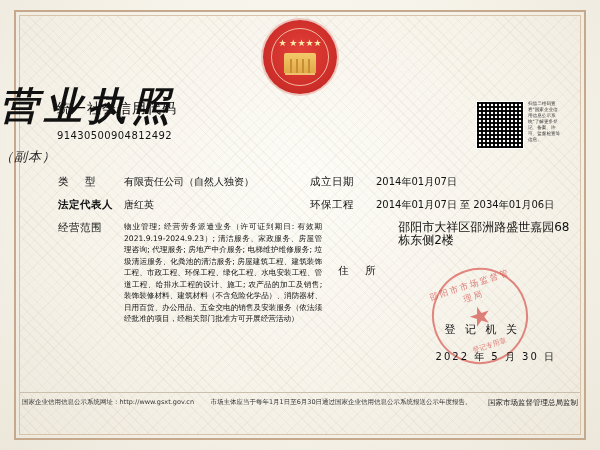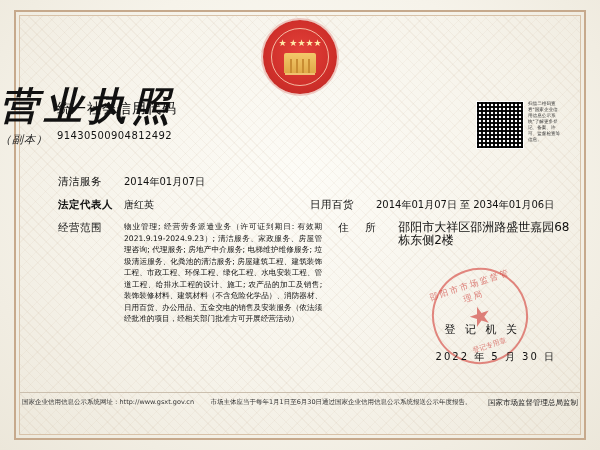--- a/index.html
+++ b/index.html
@@ -61,21 +61,21 @@
     background:repeating-linear-gradient(90deg,#c98d33 0 2px, rgba(0,0,0,0) 2px 6px);
   }
 
   
   .title-block{position:absolute;left:0;right:0;top:84px;text-align:left;font-style:italic;}
   .title{
     font-family:"DejaVu Serif","Liberation Serif",serif;
     font-size:38px;font-weight:bold;color:#111;letter-spacing:6px;
     line-height:44px;
   }
-  .subtitle{font-size:11px;color:#222;margin-top:4px;letter-spacing:1px;}
+  .subtitle{font-size:13px;color:#222;margin-top:20px;letter-spacing:1px;}
 
   
   .code-block{position:absolute;left:57px;top:100px;}
   .code-label{font-size:14px;color:#111;letter-spacing:1px;}
   .code-value{font-size:10px;color:#111;margin-top:12px;letter-spacing:.4px;}
 
   
   .qr-wrap{position:absolute;right:78px;top:101px;width:46px;}
   .qr{
     width:46px;height:46px;background:#fff;
@@ -179,42 +179,46 @@
 
   <div class="qr-wrap">
     <div class="qr"></div>
     <div class="qr-note">扫描二维码查看"国家企业信用信息公示系统"了解更多登记、备案、许可、监督检查等信息。</div>
   </div>
 
   <div class="fields">
 
 
     <div class="row">
+      <div class="col-l">
+        <div class="lbl">类　型</div>
+        <div class="val">有限责任公司（自然人独资）</div>
+      </div>
       <div class="col-r">
-        <div class="lbl tight">清洁服务</div>
+        <div class="lbl tight">成立日期</div>
         <div class="val">2014年01月07日</div>
       </div>
     </div>
 
     <div class="row">
       <div class="col-l">
         <div class="lbl tight" style="font-weight:bold;">法定代表人</div>
         <div class="val">唐红英</div>
       </div>
       <div class="col-r">
-        <div class="lbl tight">日用百货</div>
+        <div class="lbl tight">环保工程</div>
         <div class="val">2014年01月07日 至 2034年01月06日</div>
       </div>
     </div>
 
     <div class="scope-row">
       <div class="scope-lbl">经营范围</div>
       <div class="scope-val">物业管理; 经营劳务派遣业务（许可证到期日: 有效期2021.9.19-2024.9.23）; 清洁服务、家政服务、房屋管理咨询; 代理服务; 房地产中介服务; 电梯维护维修服务; 垃圾清运服务、化粪池的清洁服务; 房屋建筑工程、建筑装饰工程、市政工程、环保工程、绿化工程、水电安装工程、管道工程、给排水工程的设计、施工; 农产品的加工及销售; 装饰装修材料、建筑材料（不含危险化学品）、消防器材、日用百货、办公用品、五金交电的销售及安装服务（依法须经批准的项目，经相关部门批准方可开展经营活动）</div>
       <div style="width:20px"></div>
-      <div class="scope-lbl" style="letter-spacing:3px;width:60px;min-width:60px;">住　所</div>
+      <div class="scope-lbl" style="letter-spacing:3px;width:60px;min-width:60px;margin-top:43px;">住　所</div>
       <div class="addr-val">邵阳市大祥区邵洲路盛世嘉园68栋东侧2楼</div>
     </div>
 
   </div>
 
   <div class="seal">
     <div class="arc">邵阳市市场监督管理局</div>
     <div class="star">★</div>
     <div class="bot">登记专用章</div>
   </div>

